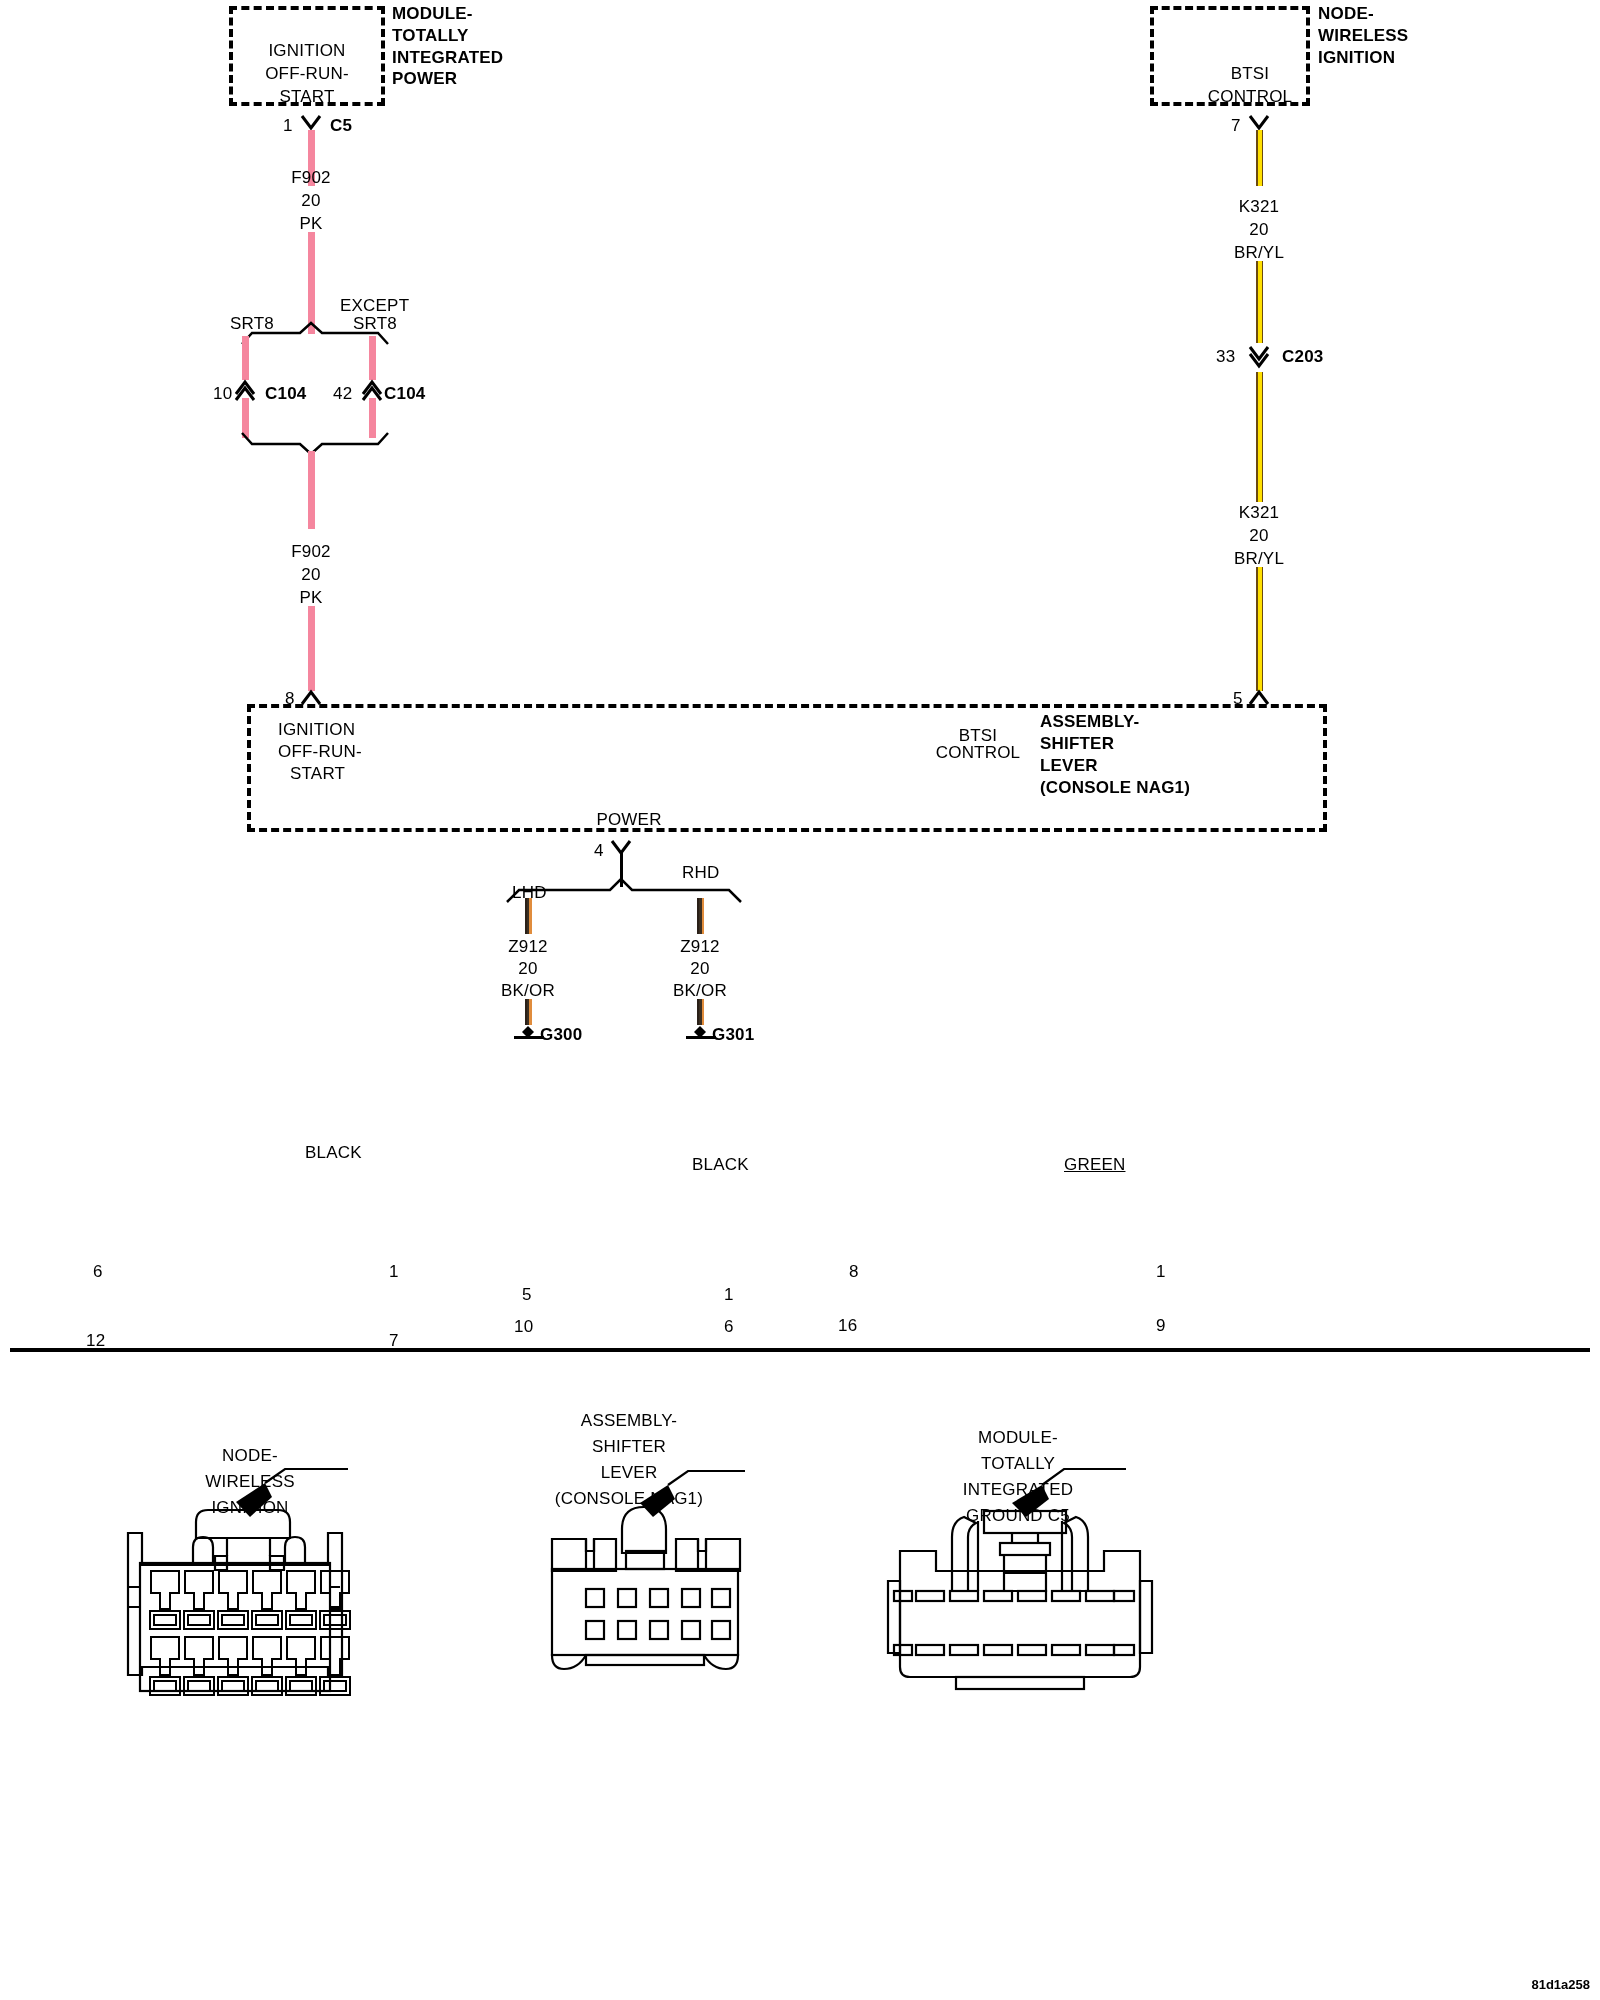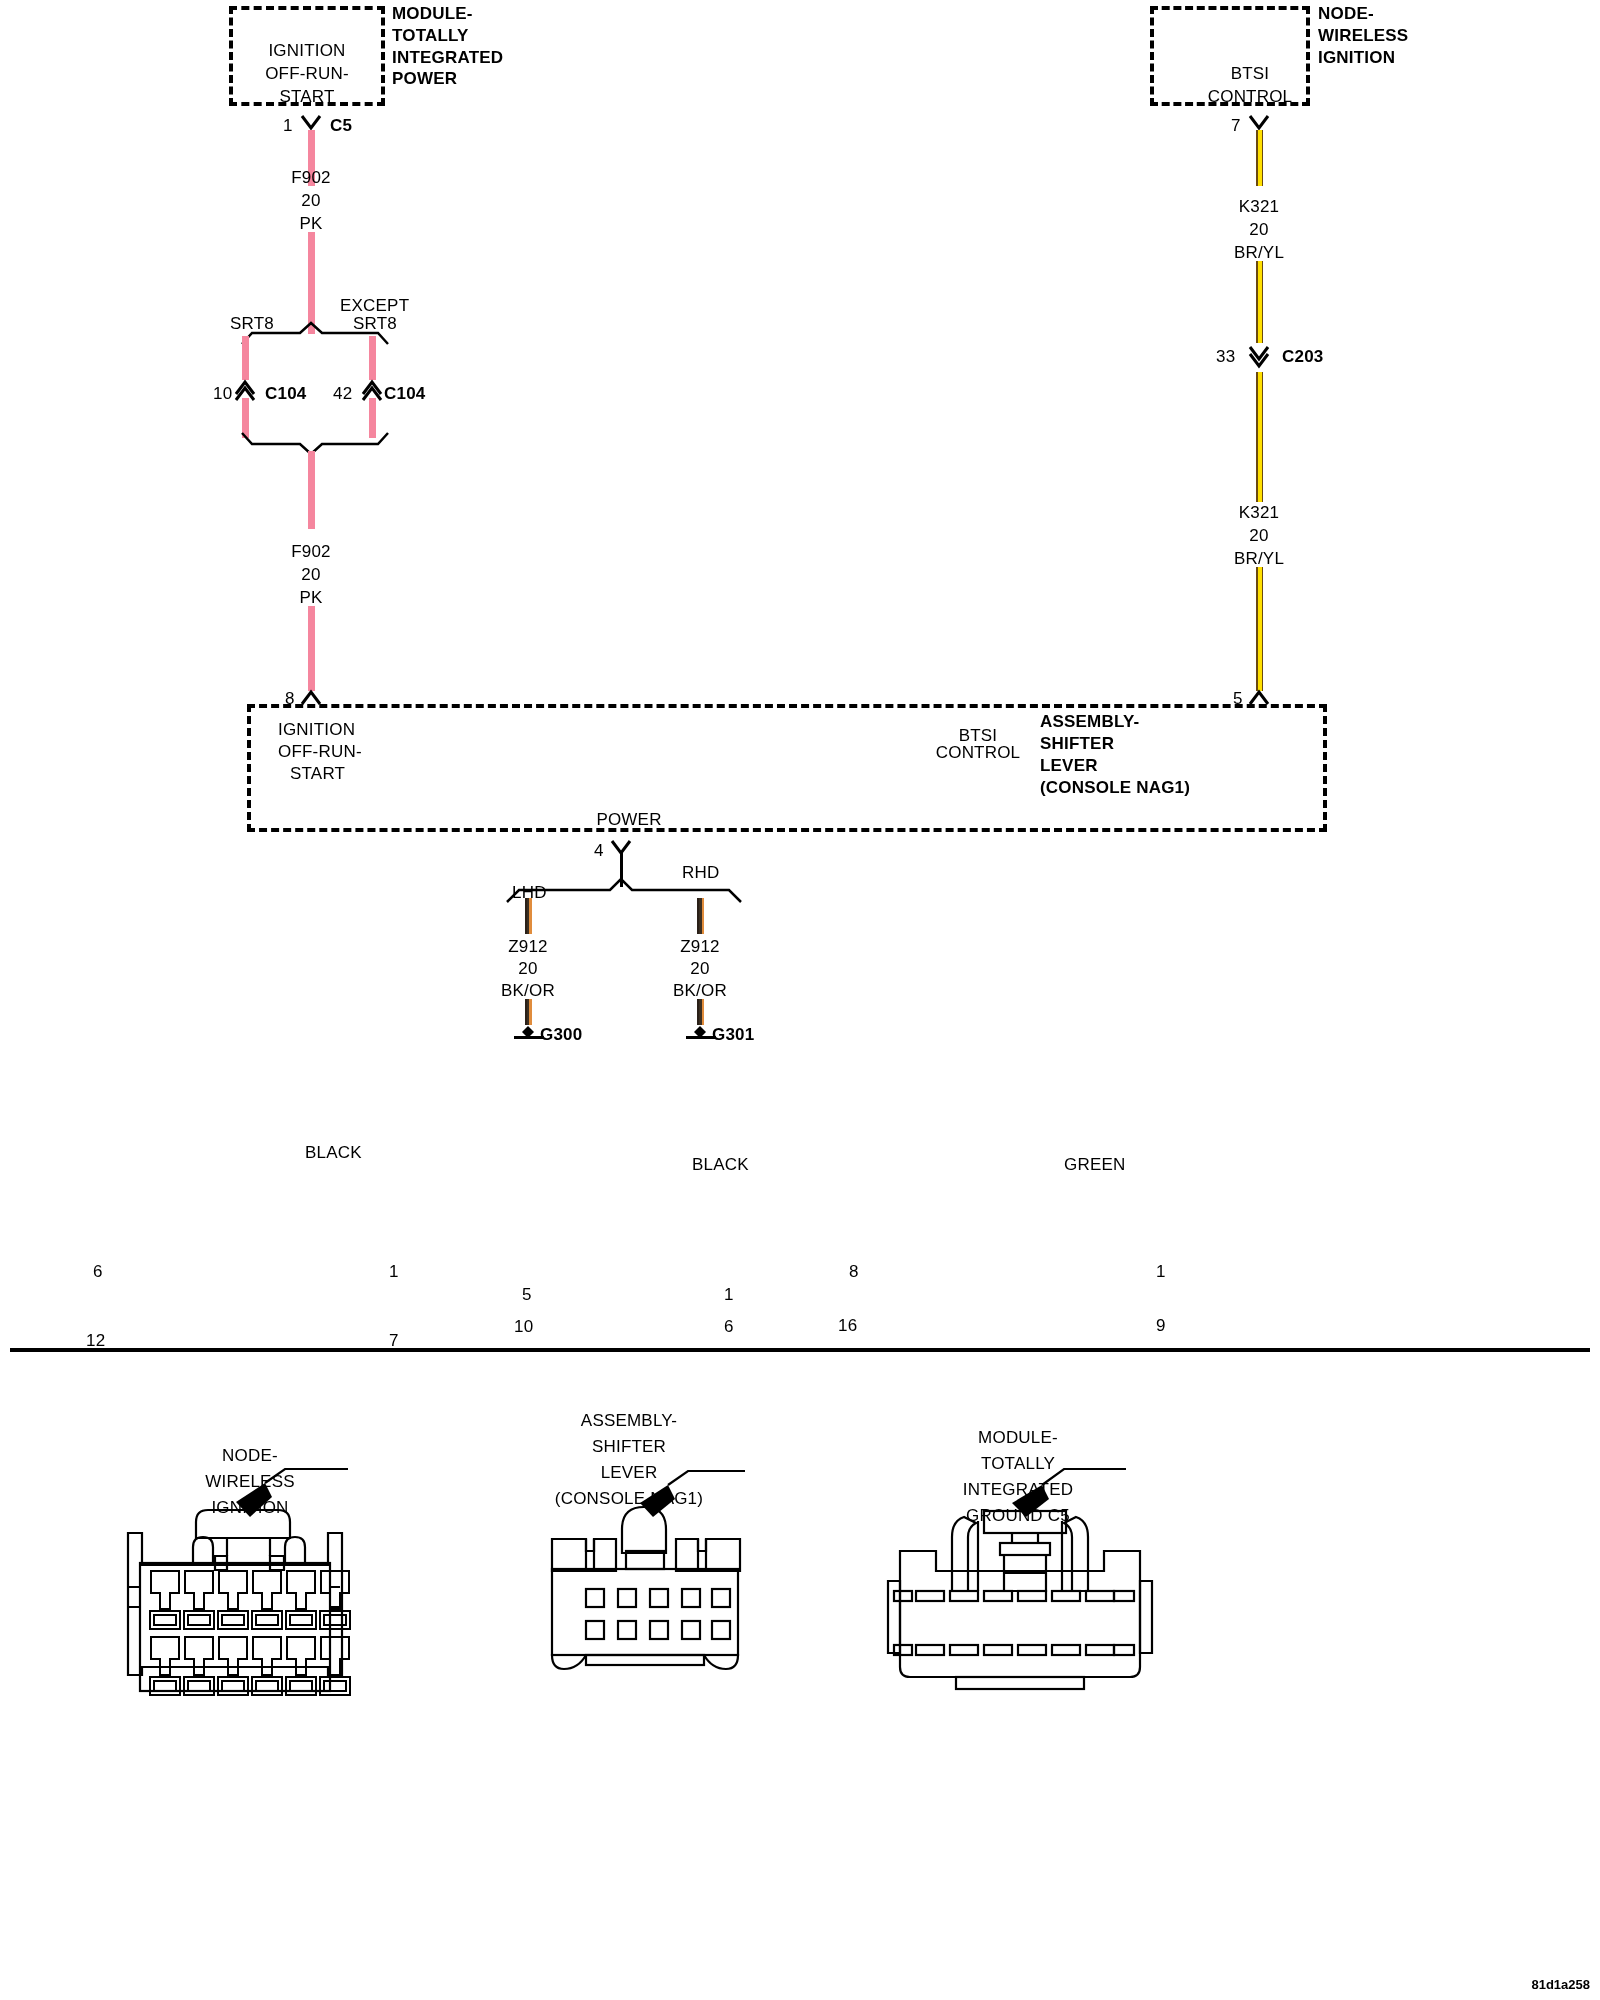--- a/index.html
+++ b/index.html
@@ -371,21 +371,21 @@
     <rect x="192" y="190" width="28" height="10"></rect>
     <rect x="226" y="190" width="28" height="10"></rect>
     <rect x="254" y="190" width="20" height="10"></rect>
     <rect x="34" y="190" width="18" height="10"></rect>
   </g>
   <g>
     <polygon points="152,48 182,30 189,44 166,62" fill="#000"></polygon>
     <path d="M182,30 L204,14 H266" fill="none" stroke="#000" stroke-width="2.2"></path>
   </g>
 </svg>
-<div class="abs txt" style="left:1064px;top:1152px;">GREEN</div>
+<div class="abs txt" style="left:1064px;top:1152px;text-decoration:underline;">GREEN</div>
 
 <div class="abs txt" style="left:849px;top:1259px;">8</div>
 <div class="abs txt" style="left:838px;top:1313px;">16</div>
 <div class="abs txt" style="left:1156px;top:1259px;">1</div>
 <div class="abs txt" style="left:1156px;top:1313px;">9</div>
 
 <div class="abs txt ctr" style="left:1018px;top:1425px;">MODULE-</div>
 <div class="abs txt ctr" style="left:1018px;top:1451px;">TOTALLY</div>
 <div class="abs txt ctr" style="left:1018px;top:1477px;">INTEGRATED</div>
 <div class="abs txt ctr" style="left:1018px;top:1503px;">GROUND C5</div>

